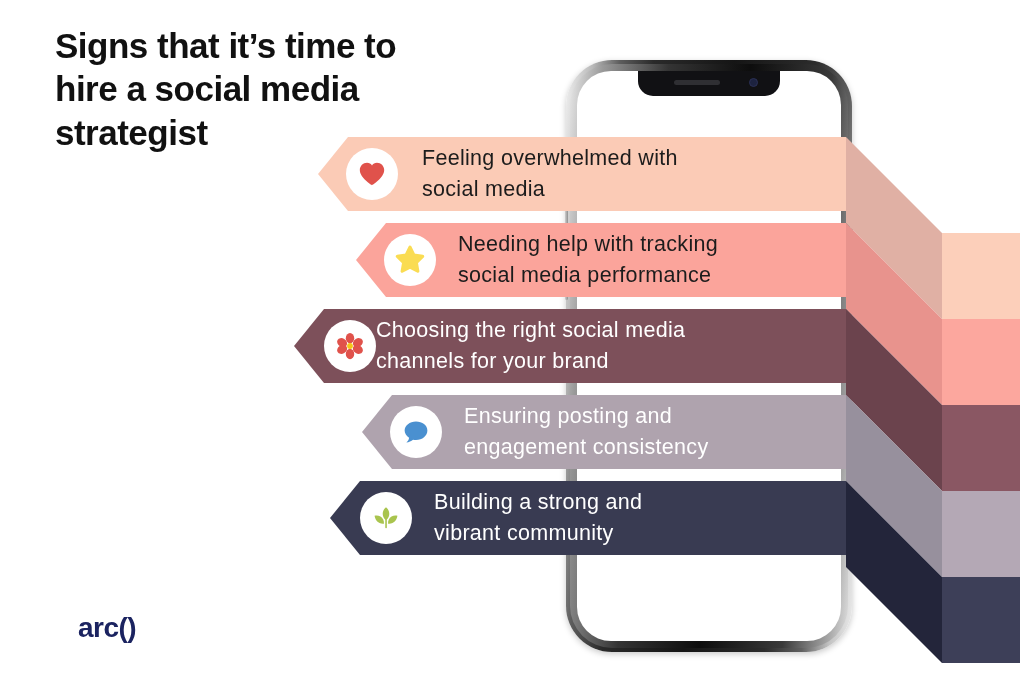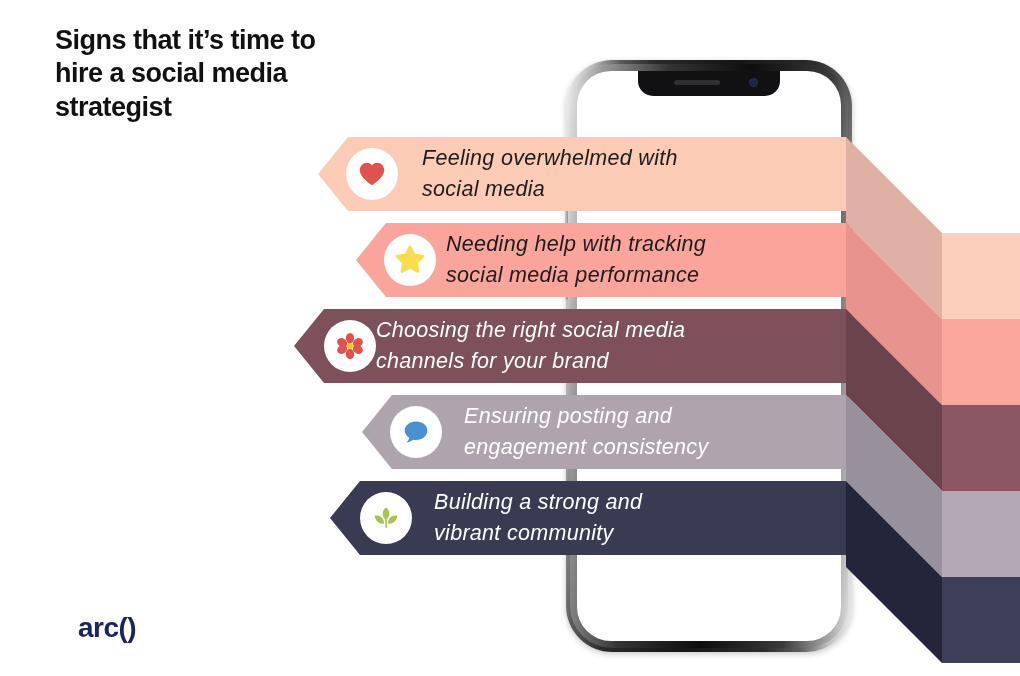--- a/index.html
+++ b/index.html
@@ -7,21 +7,21 @@
     width: 1020px; height: 676px;
     background: #ffffff;
     font-family: "Liberation Sans", sans-serif;
     overflow: hidden;
   }
   #stage { position: relative; width: 1020px; height: 676px; background: #fff; }
 
   
   #page-title {
     position: absolute; left: 55px; top: 24px; width: 430px;
-    font-size: 27px; font-weight: bold; line-height: 1.24;
+    font-size: 35px; font-weight: bold; line-height: 1.24;
     letter-spacing: -0.5px; color: #111111;
     white-space: pre-line;
   }
 
   
   #logo {
     position: absolute; left: 78px; top: 612px;
     font-size: 28px; font-weight: bold; letter-spacing: -0.5px;
     color: #1b2360;
   }
@@ -68,21 +68,21 @@
   .btn-vdn  { left: -1px; top: 194px; height: 46px; }
   .btn-pwr  { right: -1px; top: 150px; height: 62px; }
 
   
   #extrusions { position: absolute; left: 0; top: 0; width: 1020px; height: 676px; }
 
   
   #banners { position: absolute; left: 0; top: 0; width: 1020px; height: 676px; }
   .banner {
     position: absolute; height: 74px;
-    display: flex; align-items: center; font-style: italic;
+    display: flex; align-items: center;
   }
   .banner-shape {
     position: absolute; inset: 0;
     clip-path: polygon(30px 0, 100% 0, 100% 100%, 30px 100%, 0 50%);
   }
   .banner-inner {
     position: relative; display: flex; align-items: center;
     height: 100%; width: 100%;
   }
   .icon-badge {
@@ -98,21 +98,21 @@
   }
 
   
   #b1 { left: 318px; top: 137px; width: 528px; }
   #b2 { left: 356px; top: 223px; width: 490px; }
   #b3 { left: 294px; top: 309px; width: 552px; }
   #b4 { left: 362px; top: 395px; width: 484px; }
   #b5 { left: 330px; top: 481px; width: 516px; }
 
   #b1 .icon-badge { margin-left: 28px; } #b1 .banner-text { margin-left: 24px; }
-  #b2 .icon-badge { margin-left: 28px; } #b2 .banner-text { margin-left: 10px; }
+  #b2 .icon-badge { margin-left: 28px; } #b2 .banner-text { margin-left: 22px; }
   #b3 .icon-badge { margin-left: 30px; } #b3 .banner-text { }
   #b4 .icon-badge { margin-left: 28px; } #b4 .banner-text { margin-left: 22px; }
   #b5 .icon-badge { margin-left: 30px; } #b5 .banner-text { margin-left: 22px; }
 </style>
 </head>
 <body>
 
 <div id="stage">
 
   <div id="page-title">Signs that it’s time to

